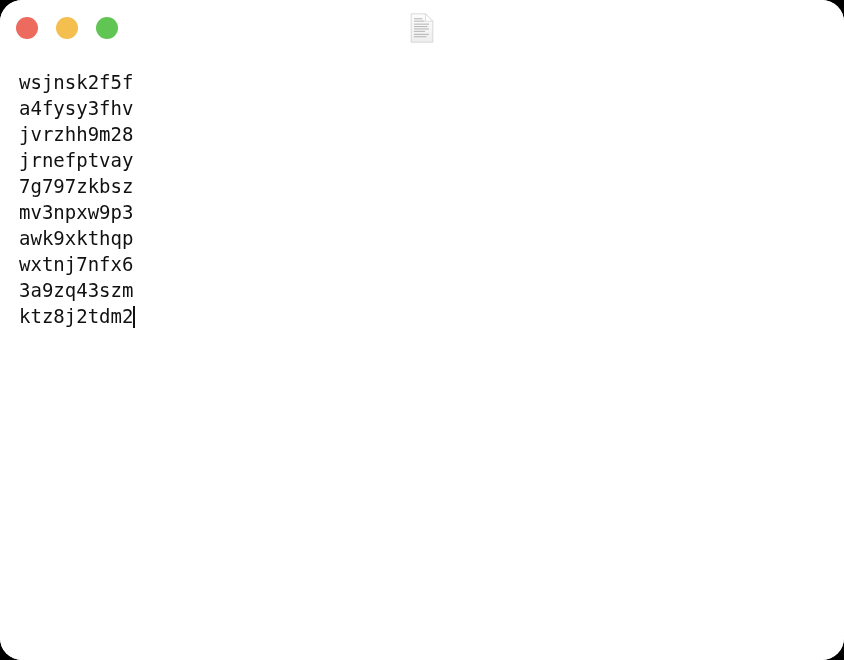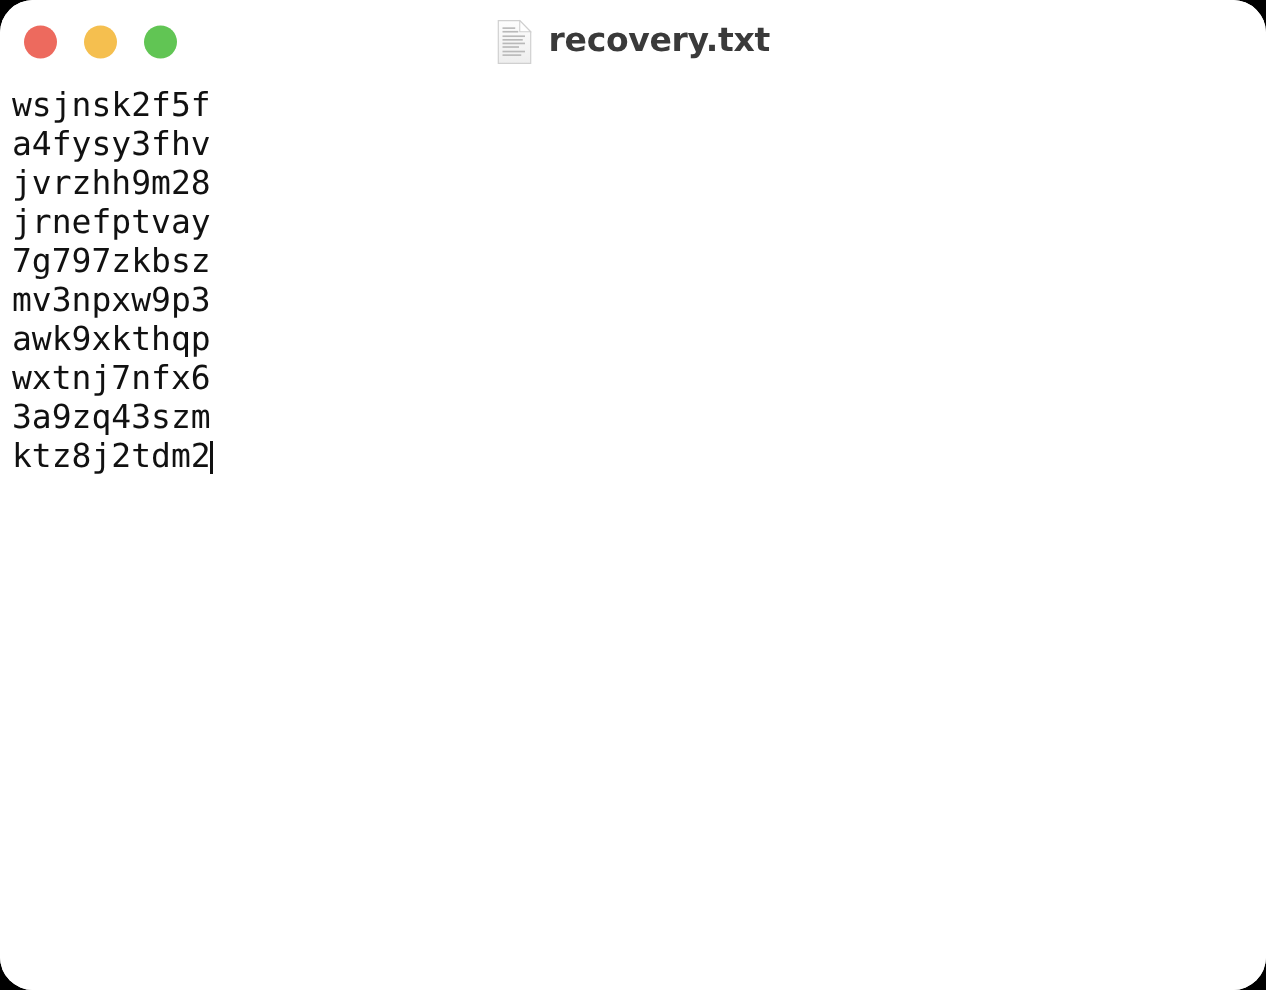--- a/index.html
+++ b/index.html
@@ -88,25 +88,25 @@
     top: 56px;
     right: 0;
     bottom: 0;
     background: #ffffff;
     padding: 0;
     overflow: hidden;
   }
 
   #text-content {
     font-family: "DejaVu Sans Mono", monospace;
-    font-size: 22px;
+    font-size: 19px;
     line-height: 26px;
     color: #111111;
     padding: 2px 0 0 8px;
-    margin: 0;
+    margin: 11px;
     white-space: pre;
     letter-spacing: 0px;
     position: relative;
   }
 
   .text-line {
     height: 26px;
     white-space: pre;
     display: block;
     position: relative;
@@ -149,21 +149,20 @@
           <rect x="4" y="5.2" width="8.5" height="1.1"></rect>
           <rect x="4" y="7.6" width="10.5" height="1.1"></rect>
           <rect x="4" y="10.6" width="15" height="1.1"></rect>
           <rect x="4" y="13" width="13.5" height="1.1"></rect>
           <rect x="4" y="15.4" width="15" height="1.1"></rect>
           <rect x="4" y="17.8" width="11" height="1.1"></rect>
           <rect x="4" y="20.8" width="15" height="1.1"></rect>
           <rect x="4" y="23.2" width="12.5" height="1.1"></rect>
         </g>
       </svg>
-      <span id="window-title">recovery.txt</span>
     </div>
 
   </div>
 
   <div id="editor-area">
     <div id="text-content" style="color: rgb(17, 17, 17);"><div class="text-line">wsjnsk2f5f</div><div class="text-line">a4fysy3fhv</div><div class="text-line">jvrzhh9m28</div><div class="text-line">jrnefptvay</div><div class="text-line">7g797zkbsz</div><div class="text-line">mv3npxw9p3</div><div class="text-line">awk9xkthqp</div><div class="text-line">wxtnj7nfx6</div><div class="text-line">3a9zq43szm</div><div class="text-line has-caret">ktz8j2tdm2</div></div>
   </div>
 
 </div>
 

